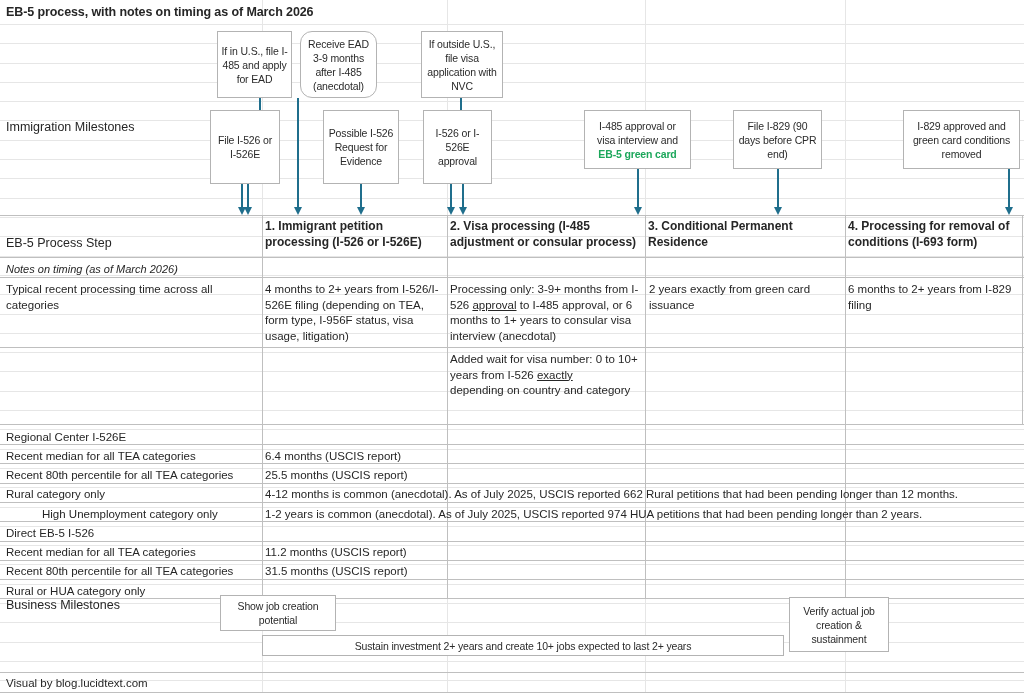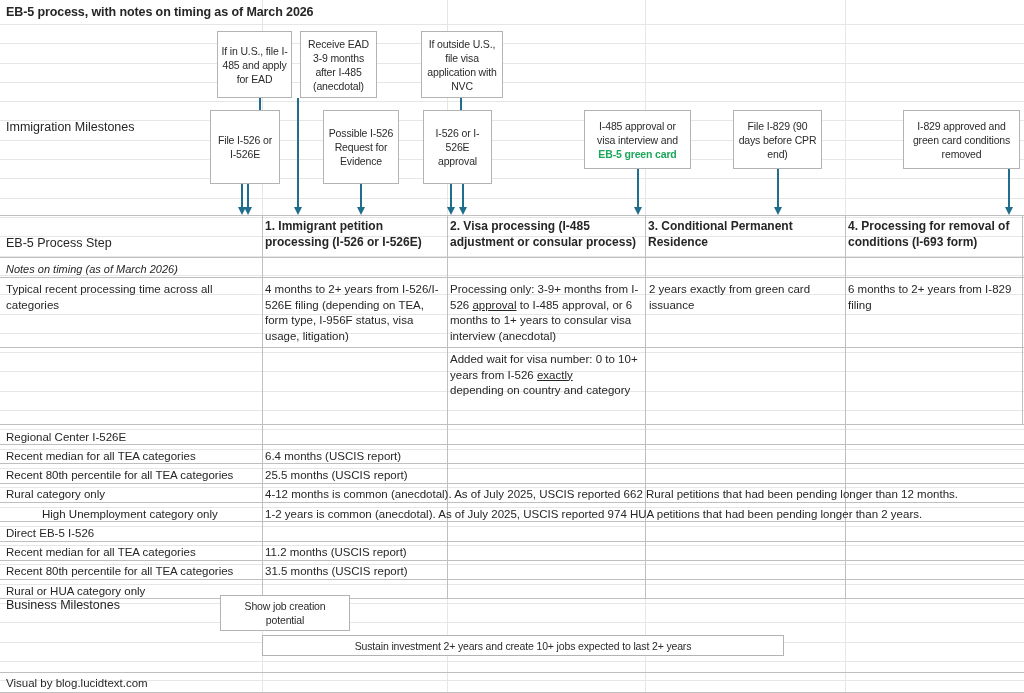--- a/index.html
+++ b/index.html
@@ -168,21 +168,21 @@
   <div class="txt title" style="left: 6px; top: 5px; width: 520px; position: absolute; z-index: 2;">EB-5 process, with notes on timing as of March 2026</div>
 
   <div class="txt bold" style="left: 6px; top: 120px; font-size: 12.5px; position: absolute; z-index: 2;">Immigration Milestones</div>
   <div class="txt bold" style="left: 6px; top: 236px; font-size: 12.5px; position: absolute; z-index: 2;">EB-5 Process Step</div>
   <div class="txt bold" style="left: 6px; top: 598px; font-size: 12.5px; position: absolute; z-index: 2;">Business Milestones</div>
 
   <div class="box" style="left: 217px; top: 31px; width: 75px; height: 67px; position: absolute; z-index: 2;">If in U.S.,
 file I-485
 and apply
 for EAD</div>
-  <div class="box" style="left: 300px; top: 31px; width: 77px; height: 67px; position: absolute; z-index: 2;">Receive EAD
+  <div class="box" style="left: 300px; top: 31px; width: 77px; height: 67px; position: absolute; z-index: 2; border-radius: 12px;">Receive EAD
 3-9 months
 after I-485
 (anecdotal)</div>
   <div class="box" style="left: 421px; top: 31px; width: 82px; height: 67px; position: absolute; z-index: 2;">If outside U.S.,
 file visa
 application
 with NVC</div>
 
   <div class="box" style="left: 210px; top: 110px; width: 70px; height: 74px; position: absolute; z-index: 2;">File I-526
 or I-526E</div>
@@ -251,19 +251,22 @@
   <div class="txt bold" style="left: 6px; top: 526px; position: absolute; z-index: 2;">Direct EB-5 I-526</div>
 
   <div class="txt" style="left: 6px; top: 545px; position: absolute; z-index: 2;">Recent median for all TEA categories</div>
   <div class="txt" style="left: 265px; top: 545px; position: absolute; z-index: 2;">11.2 months (USCIS report)</div>
 
   <div class="txt" style="left: 6px; top: 564px; position: absolute; z-index: 2;">Recent 80th percentile for all TEA categories</div>
   <div class="txt" style="left: 265px; top: 564px; position: absolute; z-index: 2;">31.5 months (USCIS report)</div>
 
   <div class="txt" style="left: 6px; top: 584px; position: absolute; z-index: 2;">Rural or HUA category only</div>
 
-  <div class="box" style="left: 220px; top: 595px; width: 130px; height: 36px; position: absolute; z-index: 2;">Show job creation
+  <div class="box" style="left: 220px; top: 595px; width: 116px; height: 36px; position: absolute; z-index: 2;">Show job creation
 potential</div>
   <div class="box" style="left: 262px; top: 635px; width: 522px; height: 21px; font-size: 10.5px; position: absolute; z-index: 2;">Sustain investment 2+ years and create 10+ jobs expected to last 2+ years</div>
+  <div class="box" style="left: 789px; top: 597px; width: 100px; height: 55px; position: absolute; z-index: 2;">Verify actual job
+creation &amp;
+sustainment</div>
 
   <div class="footer" style="left: 6px; top: 677px; position: absolute; z-index: 2;">Visual by blog.lucidtext.com</div>
 
 </div>
 
 </body></html>

